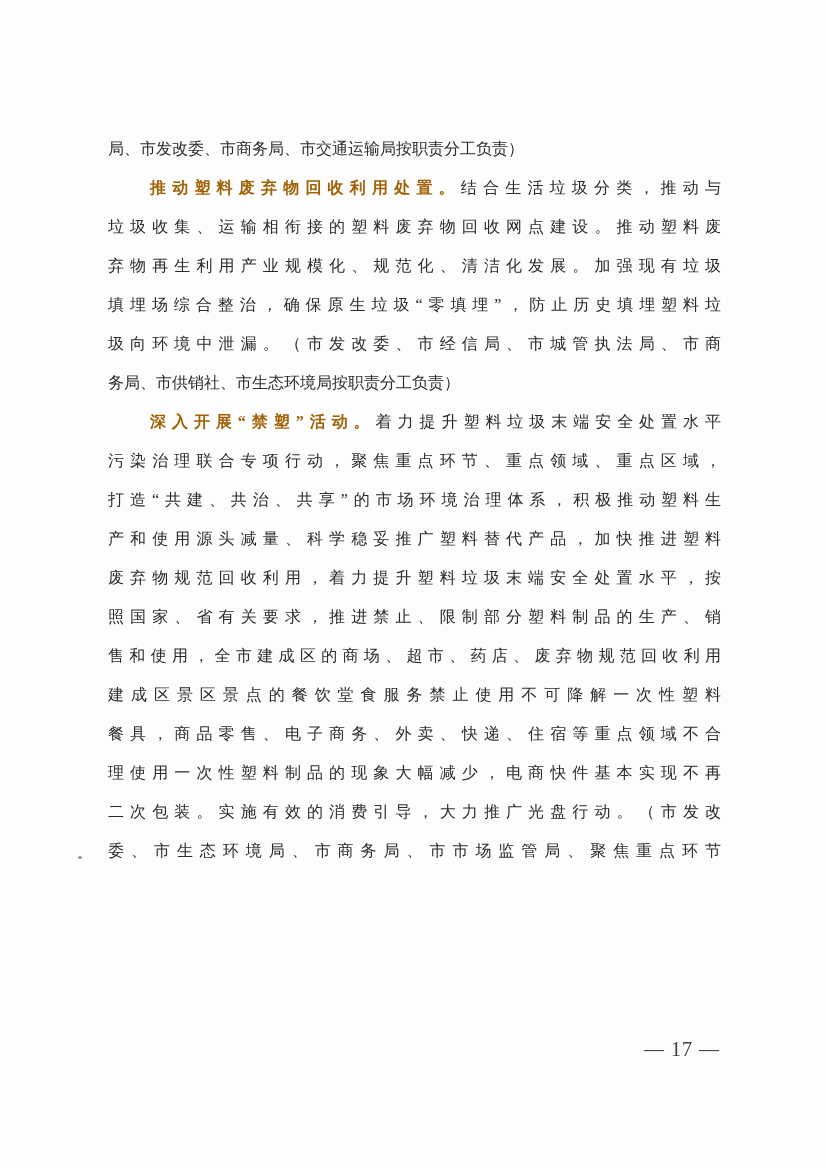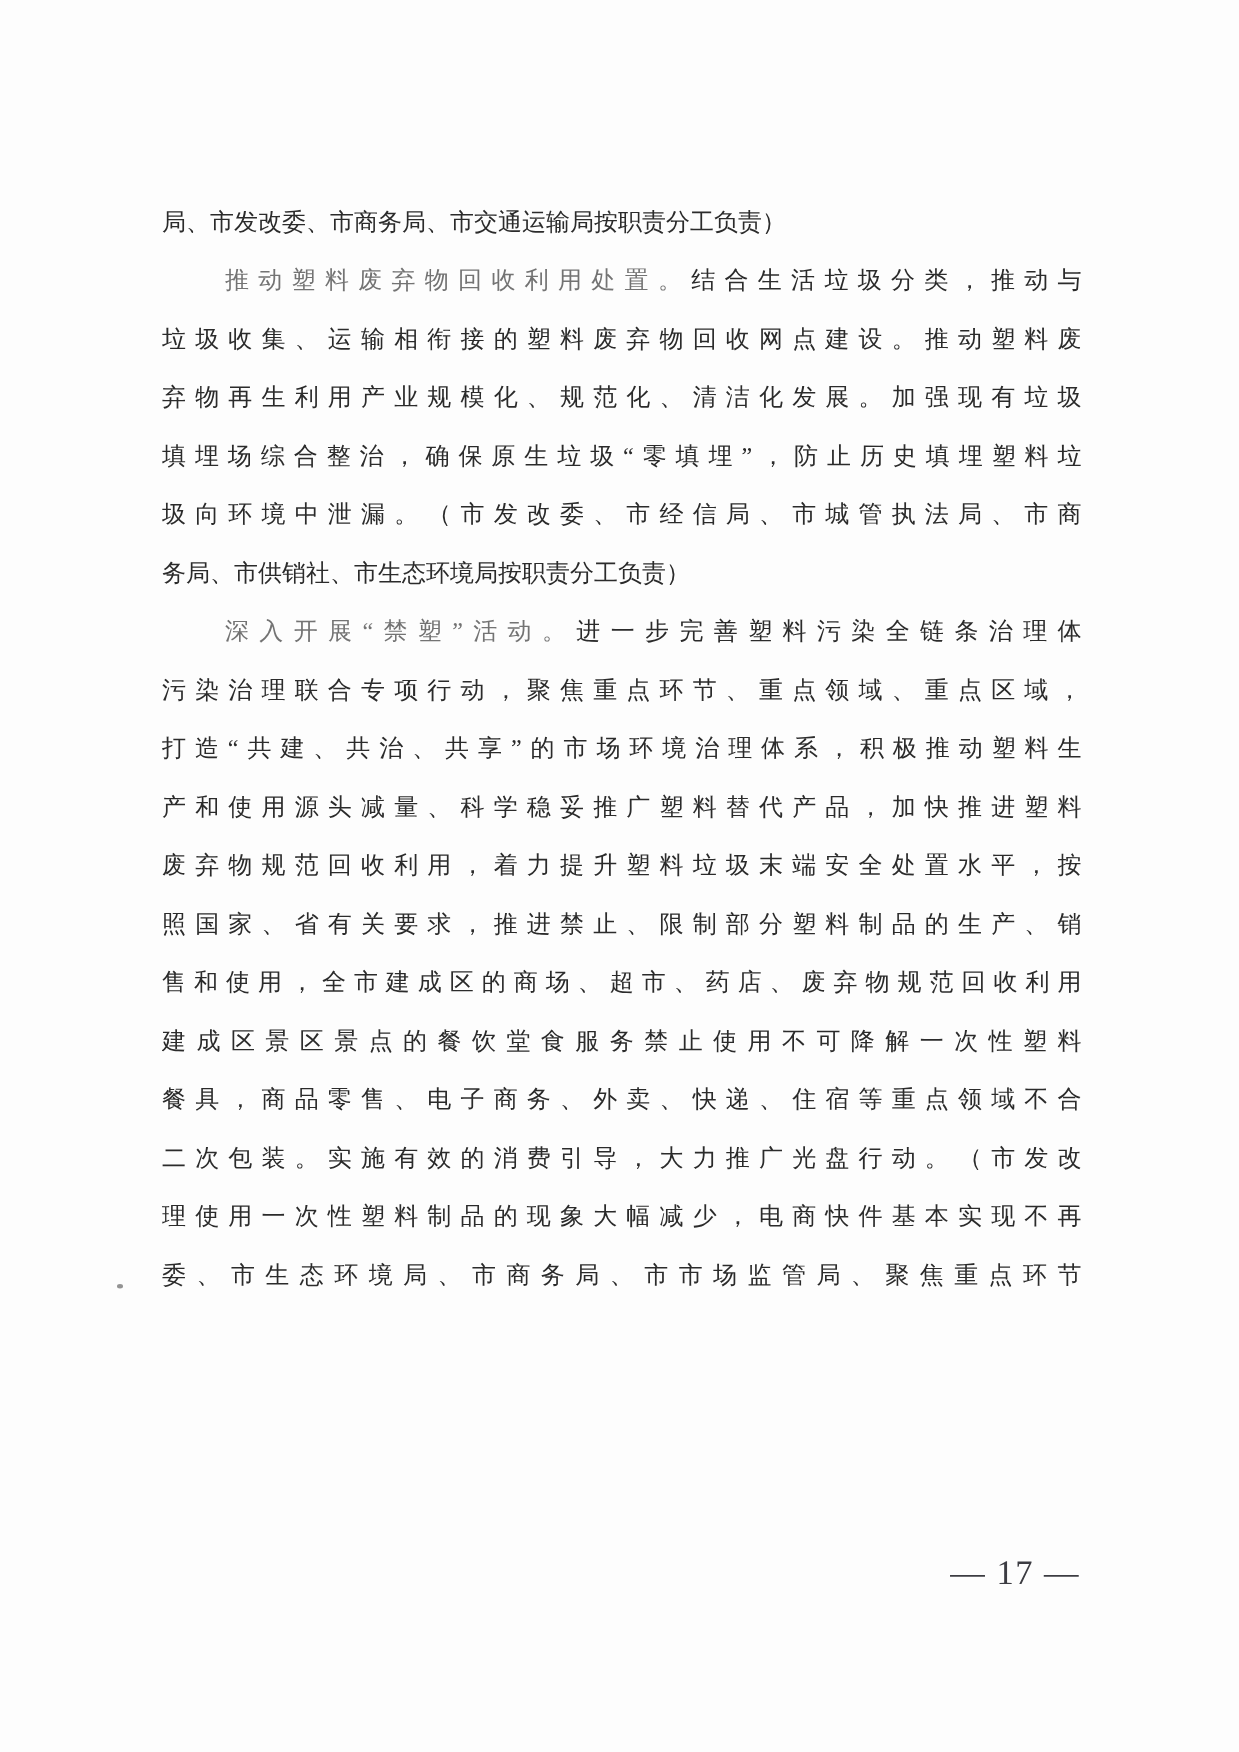--- a/index.html
+++ b/index.html
@@ -23,25 +23,25 @@
     text-align: justify;
   }
   .line {
     height: 39px;
     overflow: hidden;
     text-align-last: justify;
     white-space: normal;
   }
   .line.end { text-align-last: left; }
   .line.indent { text-indent: 42px; }
-  .lead { font-weight: normal; color: #737373; }
+  .lead { font-weight: bold; color: #a16207; }
   .page-number {
     position: absolute;
     top: 1038px; right: 106px;
-    font-size: 23px;
+    font-size: 20px;
     line-height: 22px;
     color: #3c3c42;
     letter-spacing: 1px;
   }
   .speck {
     position: absolute;
     left: 78px; top: 856px;
     width: 4px; height: 3px;
     background: #6f6f6f;
     border-radius: 50%;
@@ -54,31 +54,31 @@
 <div class="page">
 
   <main class="text-block">
     <div class="line end"><span>局、市发改委、市商务局、市交通运输局按职责分工负责）</span></div>
     <div class="line indent"><span class="lead">推动塑料废弃物回收利用处置。</span><span>结合生活垃圾分类，推动与</span></div>
     <div class="line"><span>垃圾收集、运输相衔接的塑料废弃物回收网点建设。推动塑料废</span></div>
     <div class="line"><span>弃物再生利用产业规模化、规范化、清洁化发展。加强现有垃圾</span></div>
     <div class="line"><span>填埋场综合整治，确保原生垃圾“零填埋”，防止历史填埋塑料垃</span></div>
     <div class="line"><span>圾向环境中泄漏。（市发改委、市经信局、市城管执法局、市商</span></div>
     <div class="line end"><span>务局、市供销社、市生态环境局按职责分工负责）</span></div>
-    <div class="line indent"><span class="lead">深入开展“禁塑”活动。</span><span>进一步完善塑料污染全链条治理体</span></div>
+    <div class="line indent"><span class="lead">深入开展“禁塑”活动。</span><span>着力提升塑料垃圾末端安全处置水平</span></div>
     <div class="line"><span>污染治理联合专项行动，聚焦重点环节、重点领域、重点区域，</span></div>
     <div class="line"><span>打造“共建、共治、共享”的市场环境治理体系，积极推动塑料生</span></div>
     <div class="line"><span>产和使用源头减量、科学稳妥推广塑料替代产品，加快推进塑料</span></div>
     <div class="line"><span>废弃物规范回收利用，着力提升塑料垃圾末端安全处置水平，按</span></div>
     <div class="line"><span>照国家、省有关要求，推进禁止、限制部分塑料制品的生产、销</span></div>
     <div class="line"><span>售和使用，全市建成区的商场、超市、药店、废弃物规范回收利用</span></div>
     <div class="line"><span>建成区景区景点的餐饮堂食服务禁止使用不可降解一次性塑料</span></div>
     <div class="line"><span>餐具，商品零售、电子商务、外卖、快递、住宿等重点领域不合</span></div>
+    <div class="line"><span>理使用一次性塑料制品的现象大幅减少，电商快件基本实现不再</span></div>
     <div class="line"><span>二次包装。实施有效的消费引导，大力推广光盘行动。（市发改</span></div>
-    <div class="line"><span>理使用一次性塑料制品的现象大幅减少，电商快件基本实现不再</span></div>
     <div class="line"><span>委、市生态环境局、市商务局、市市场监管局、聚焦重点环节</span></div>
   </main>
 
   <div class="speck"></div>
 
   <footer class="page-number">— 17 —</footer>
 
 </div>
 
 </body></html>

